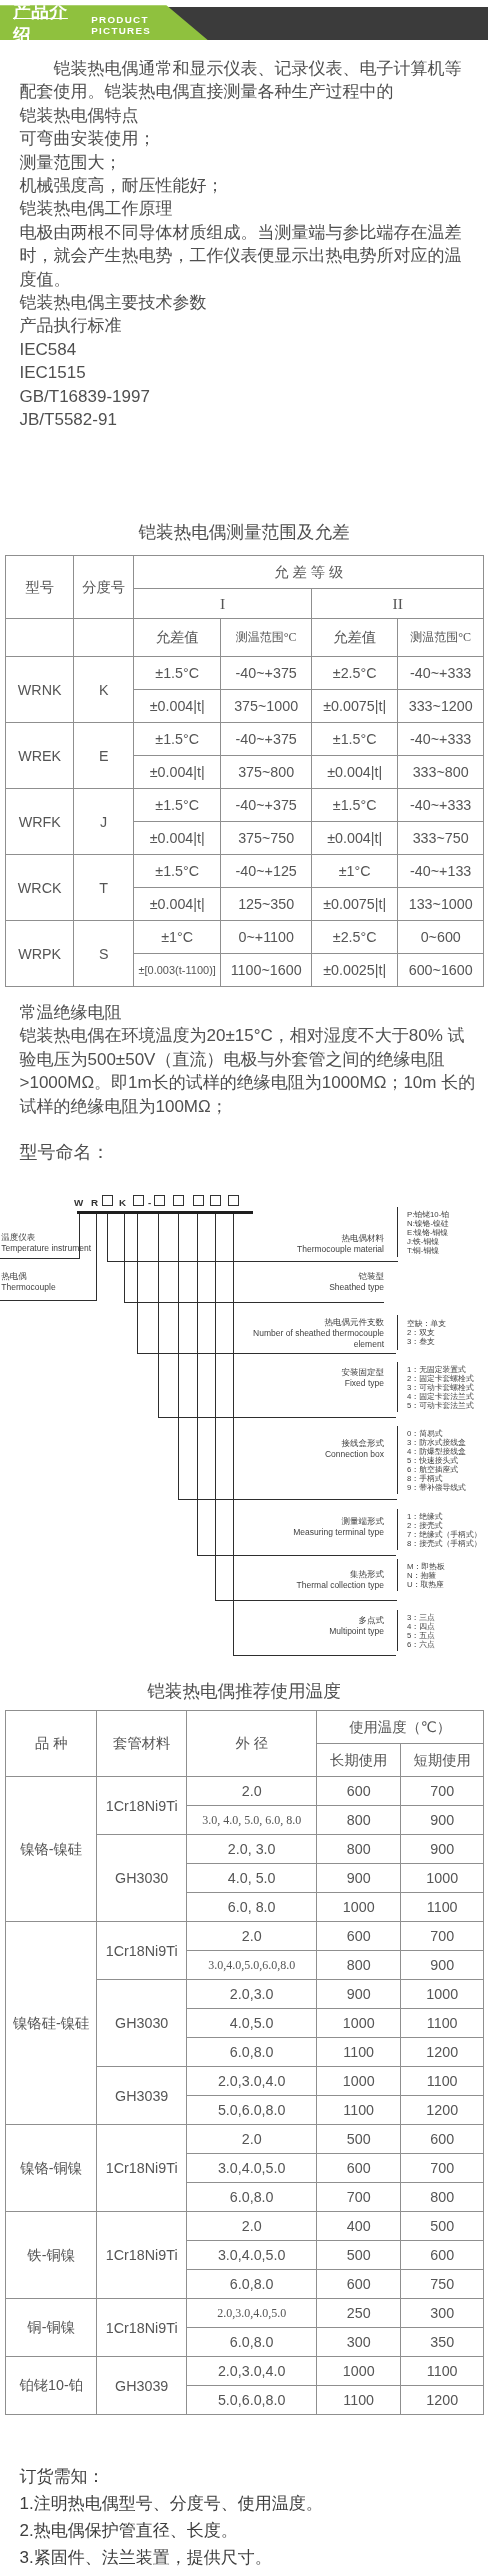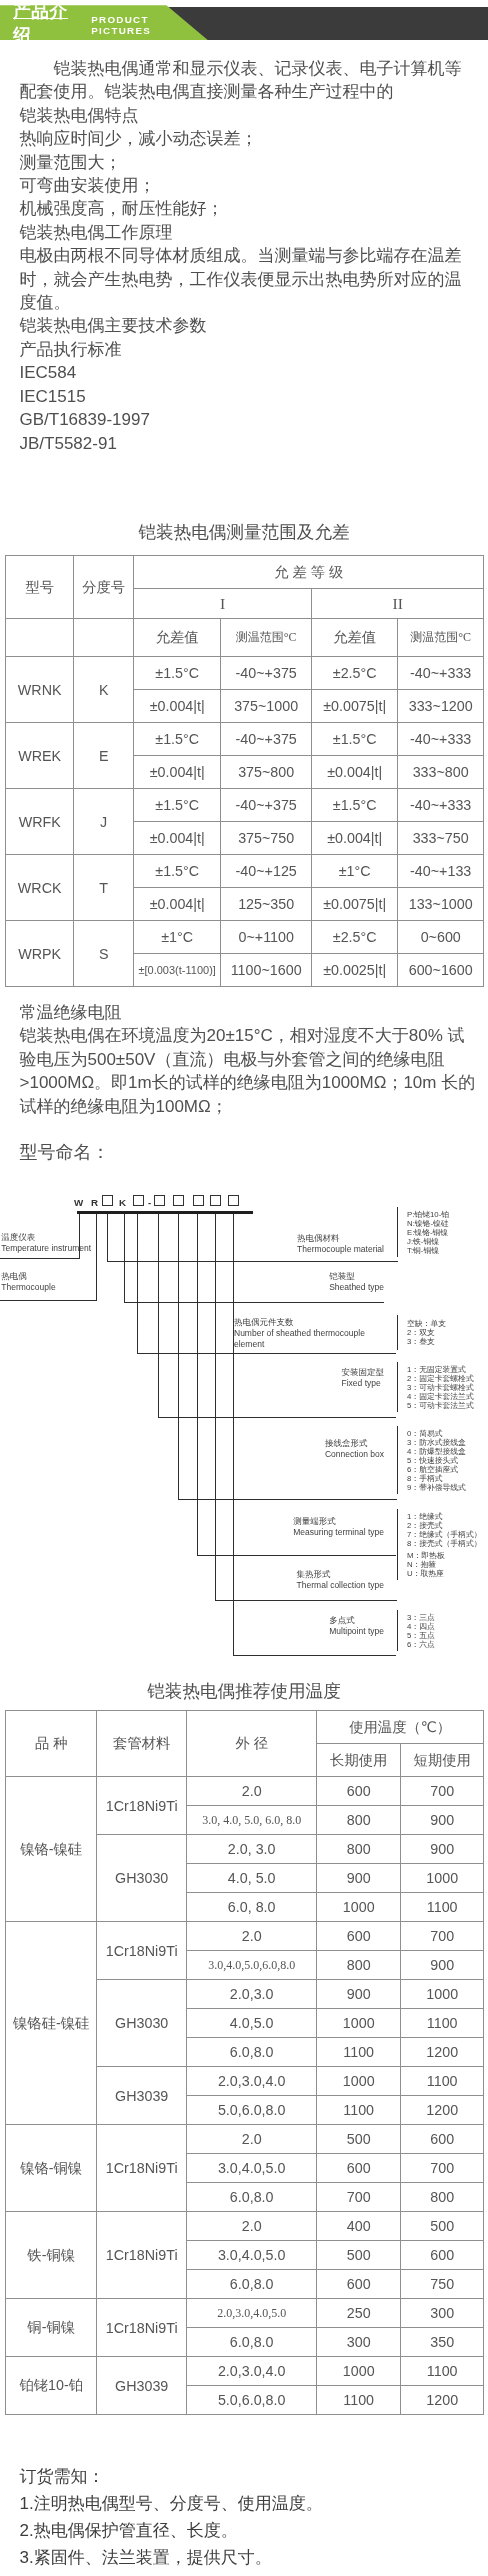--- a/index.html
+++ b/index.html
@@ -47,21 +47,21 @@
   .naming-heading { position:absolute; top:1140px; left:19.5px; font-size:18px; color:#4f4f4f; }
 
   
   .diagram { position:absolute; top:1172px; left:0; width:488px; height:496px; }
   .codechar { position:absolute; top:25px; font-size:9.8px; font-weight:bold; color:#333; }
   .codebox  { position:absolute; top:23.4px; width:11px; height:11px; border:1.3px solid #333; background:#fff; }
   .bar   { position:absolute; background:#1e1e1e; }
   .hline { position:absolute; height:1.3px; background:#2e2e2e; }
   .vline { position:absolute; width:1.3px;  background:#2e2e2e; }
   .dlabel { position:absolute; font-size:8.5px; line-height:11px; color:#3f3f3f; }
-  .dlabel.r { right:104px; text-align:left; max-width:150px; }
+  .dlabel.r { right:104px; text-align:right; max-width:150px; }
   .dlabel.l { left:1.3px; text-align:left; }
   .dvalues {
     position:absolute; left:397px; border-left:1.3px solid #2e2e2e;
     padding-left:9px; font-size:7.8px; line-height:9px; color:#3f3f3f; white-space:nowrap;
   }
 
   
   .notes { position:absolute; top:2463px; left:19.5px; width:457px; font-size:17px; line-height:27px; color:#3d3d3d; }
 </style>
 </head>
@@ -69,23 +69,22 @@
 
 <div class="banner-bar"></div>
 <div class="banner-green">
   <span class="banner-zh">产品介绍</span>
   <span class="banner-en">PRODUCT PICTURES</span>
 </div>
 
 <div class="intro">
   <p class="indent">铠装热电偶通常和显示仪表、记录仪表、电子计算机等配套使用。铠装热电偶直接测量各种生产过程中的</p>
   <p>铠装热电偶特点</p>
-  <p>热响应时间少，减小动态误差；</p>
+  <p>可弯曲安装使用；</p>
   <p>测量范围大；</p>
-  <p>可弯曲安装使用；</p>
   <p>机械强度高，耐压性能好；</p>
   <p>铠装热电偶工作原理</p>
   <p>电极由两根不同导体材质组成。当测量端与参比端存在温差时，就会产生热电势，工作仪表便显示出热电势所对应的温度值。</p>
   <p>铠装热电偶主要技术参数</p>
   <p>产品执行标准</p>
   <p>IEC584</p>
   <p>IEC1515</p>
   <p>GB/T16839-1997</p>
   <p>JB/T5582-91</p>
 </div>
@@ -311,21 +310,21 @@
     <div>2：接壳式</div>
     <div>7：绝缘式（手柄式）</div>
     <div>8：接壳式（手柄式）</div>
   </div>
 
   <div class="dlabel r" style="top:397px">
     <div>集热形式</div>
     <div>Thermal collection type</div>
   </div>
   <div class="hline" style="left:215px; top:428px; width:182px"></div>
-  <div class="dvalues" style="top:376px; padding-top:2.6px; padding-bottom:2.6px">
+  <div class="dvalues" style="top:387px; padding-top:2.6px; padding-bottom:2.6px">
     <div>M：即热板</div>
     <div>N：抱箍</div>
     <div>U：取热座</div>
   </div>
 
   <div class="dlabel r" style="top:443px">
     <div>多点式</div>
     <div>Multipoint type</div>
   </div>
   <div class="hline" style="left:233px; top:483px; width:163px"></div>

